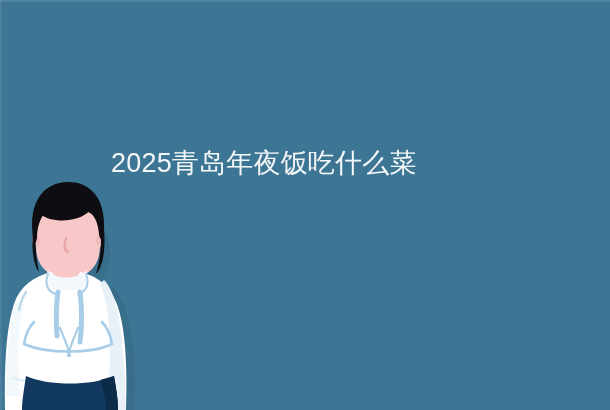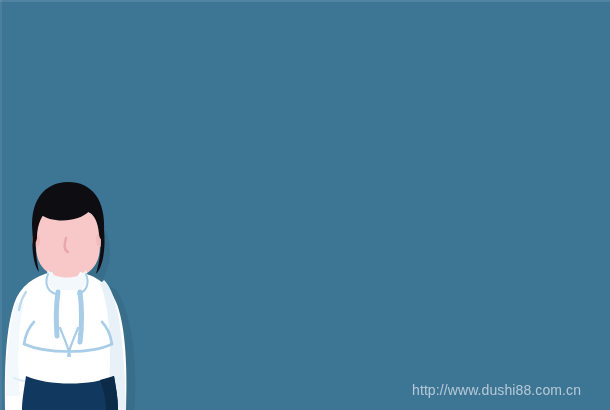--- a/index.html
+++ b/index.html
@@ -144,16 +144,16 @@
       </g>
 
       <g>
         <path d="M26 196 C24 210 22 220 22 230 L118 230 C118 218 116 208 114 196
                  C92 206 48 206 26 196 Z" fill="#11395f"></path>
         <path d="M100 200 C104 212 106 220 106 230 L118 230 C118 218 116 208 114 196 Z" fill="#0c2b49"></path>
       </g>
     </svg>
   </div>
 
+  <div class="title">2025青岛年夜饭吃什么菜</div>
 
-  <div class="watermark">http://www.dushi88.com.cn</div>
 
 </div>
 
 </body></html>

